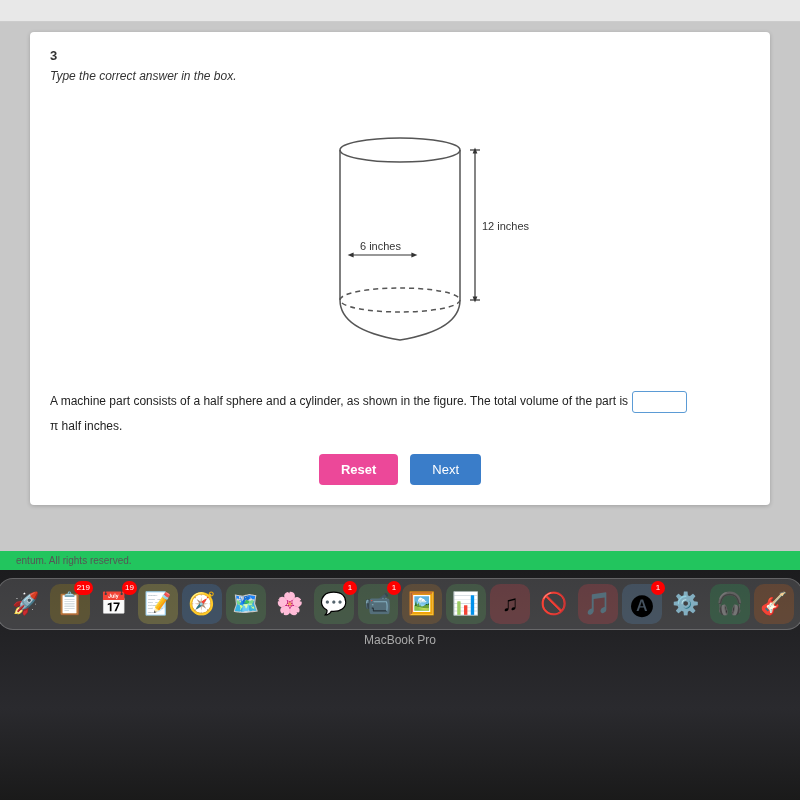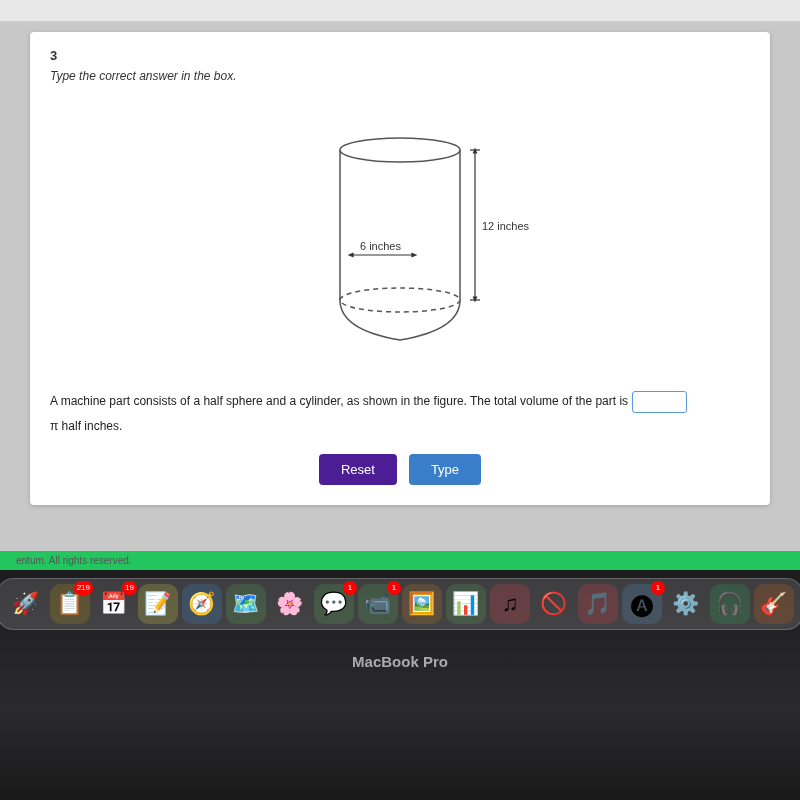--- a/index.html
+++ b/index.html
@@ -100,28 +100,28 @@
 
     
     .button-row {
       display: flex;
       justify-content: center;
       gap: 12px;
       margin-top: 4px;
     }
 
     .btn-reset {
-      background: #4c1d95;
+      background: #ec4899;
       color: #fff;
       border: none;
       border-radius: 4px;
       padding: 8px 22px;
       font-size: 13px;
       cursor: pointer;
-      font-weight: 400;
+      font-weight: 700;
     }
 
     .btn-next {
       background: #3a7dc9;
       color: #fff;
       border: none;
       border-radius: 4px;
       padding: 8px 22px;
       font-size: 13px;
       cursor: pointer;
@@ -181,23 +181,22 @@
       font-size: 8px;
       border-radius: 8px;
       padding: 1px 3px;
       min-width: 14px;
       text-align: center;
       line-height: 12px;
     }
 
     .macbook-text {
       color: #aaa;
-      font-size: 15px;
-      margin-top: 23px;
-      font-weight: bold;
+      font-size: 12px;
+      margin-top: 3px;
     }
   </style>
 </head>
 <body>
 
 <div class="screen">
 
   <div class="menu-bar">
     <span style="font-size:11px; color:#333;"></span>
   </div>
@@ -249,21 +248,21 @@
       </div>
 
       <div class="problem-text">
         <span>A machine part consists of a half sphere and a cylinder, as shown in the figure. The total volume of the part is</span>
         <input class="answer-input" type="text" placeholder="" style="">
         <span>π half inches.</span>
       </div>
 
       <div class="button-row">
         <button class="btn-reset">Reset</button>
-        <button class="btn-next">Type</button>
+        <button class="btn-next">Next</button>
       </div>
 
     </div>
   </div>
 
   <div class="footer">
     <span>entum. All rights reserved.</span>
   </div>
 </div>
 

